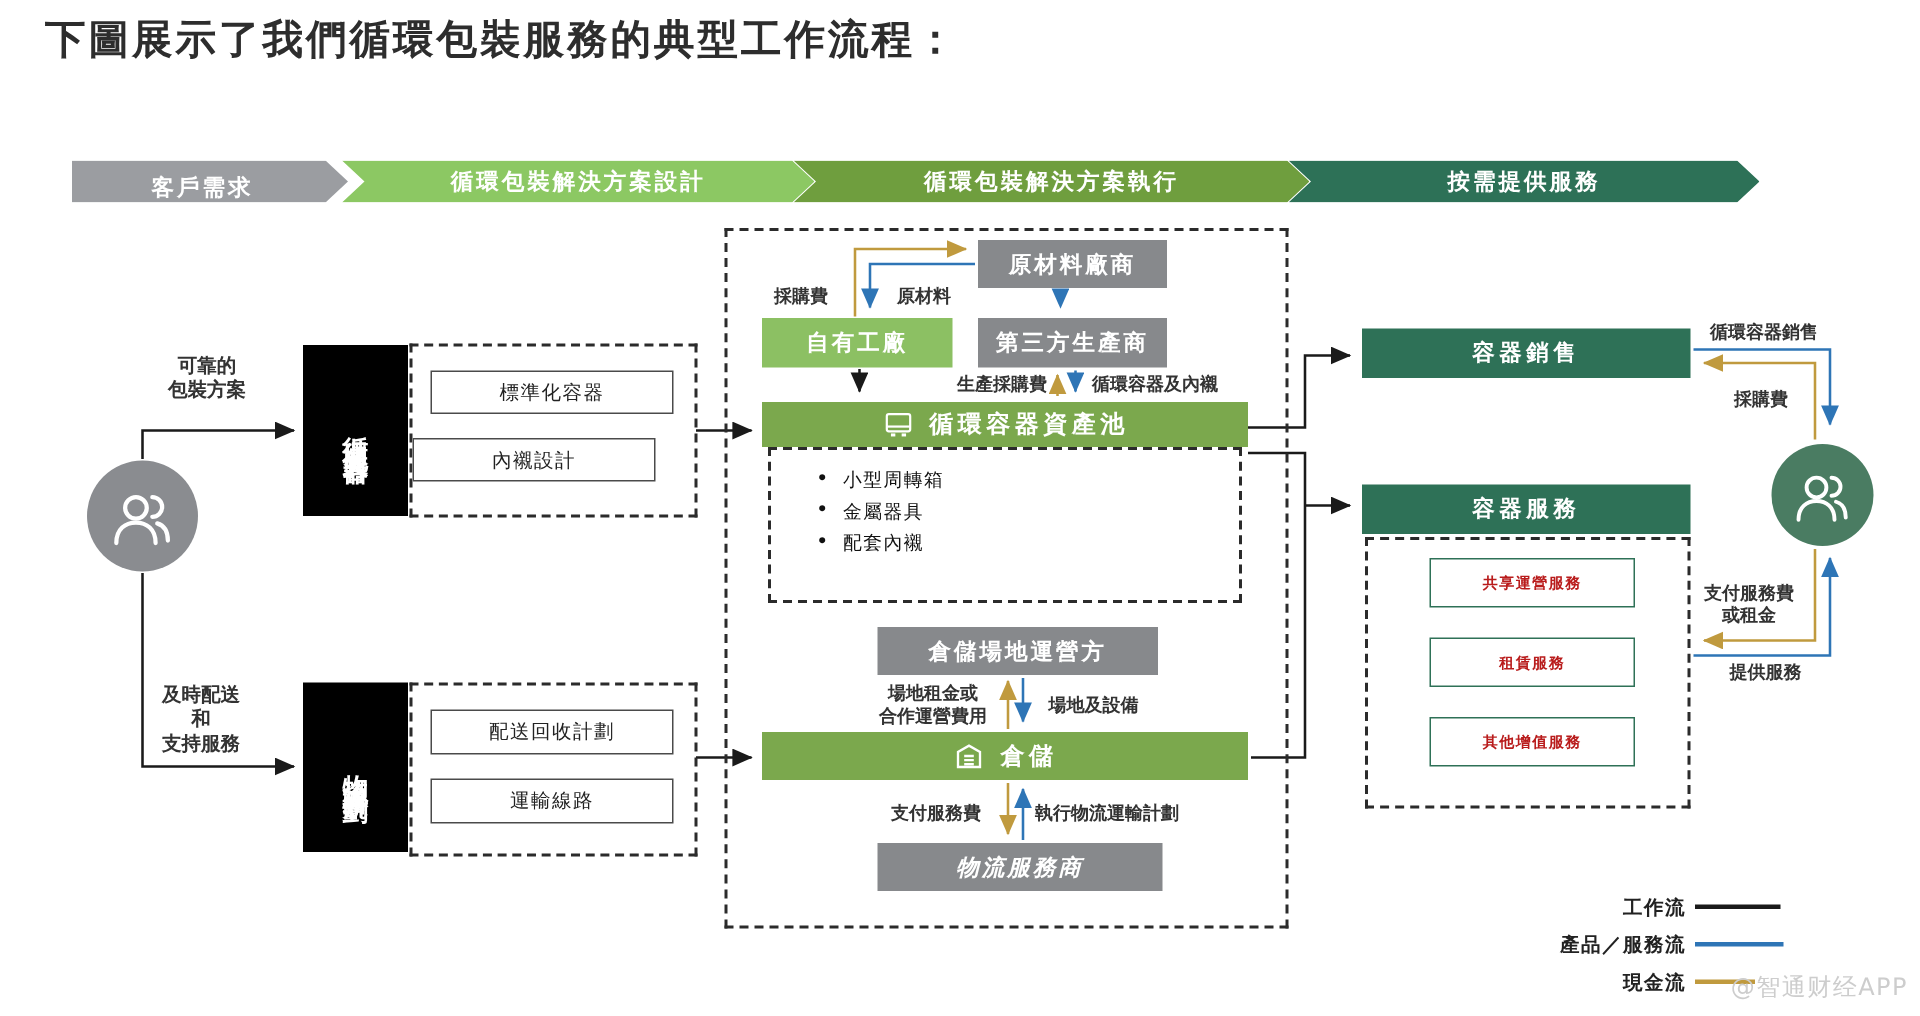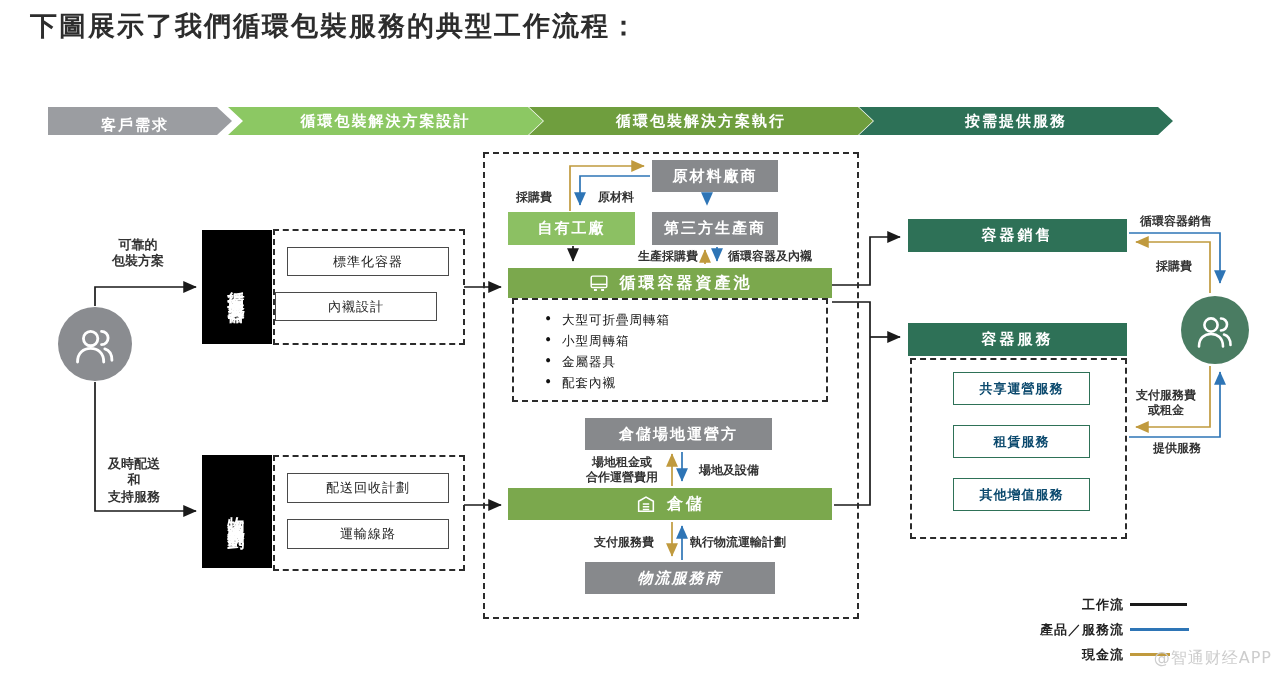--- a/index.html
+++ b/index.html
@@ -20,22 +20,22 @@
   .whitebox{background:#fff;border:1.5px solid #4a4a4a;display:flex;align-items:center;justify-content:center;
             font-size:13px;letter-spacing:1px;color:#222;}
   .graybox{background:#87898C;color:#fff;display:flex;align-items:center;justify-content:center;
            font-size:15px;font-weight:700;letter-spacing:2px;}
   .greenbar{background:#7BA84D;color:#fff;display:flex;align-items:center;justify-content:center;
             font-size:16px;font-weight:700;letter-spacing:3px;gap:10px;}
   .lightgreen{background:#8CC063;color:#fff;display:flex;align-items:center;justify-content:center;
             font-size:15px;font-weight:700;letter-spacing:2px;}
   .darkgreen{background:#2E7157;color:#fff;display:flex;align-items:center;justify-content:center;
             font-size:15px;font-weight:700;letter-spacing:3px;}
-  .servicebox{background:#fff;border:1.5px solid #2E7157;color:#0c4a6e;display:flex;align-items:center;
-            justify-content:center;font-size:13px;font-weight:700;letter-spacing:1px;}
+  .servicebox{background:#fff;border:1.5px solid #2E7157;color:#b91c1c;display:flex;align-items:center;
+            justify-content:center;font-size:10px;font-weight:700;letter-spacing:1px;}
   .flowlabel{font-size:12px;font-weight:600;color:#333;white-space:pre-line;line-height:1.25;text-align:center;}
   .circle{border-radius:50%;display:flex;align-items:center;justify-content:center;}
   
   .bullet{position:relative;padding-left:48px;font-size:12.5px;letter-spacing:1px;color:#111;height:21px;line-height:21px;}
   .bullet::before{content:"\2022";position:absolute;left:30px;font-size:14px;}
   
   .legendrow{display:flex;align-items:center;height:25px;}
   .legendrow .lab{width:88px;text-align:right;font-size:13px;font-weight:700;color:#222;letter-spacing:1px;}
   .lline{height:2.5px;margin-left:6px;}
   .ll-black{background:#1a1a1a;width:57px;}
@@ -153,21 +153,20 @@
     <svg width="22" height="22" viewBox="0 0 24 24" fill="none" stroke="#fff" stroke-width="1.6">
       <rect x="3.5" y="4.5" width="17" height="12.5" rx="1.5"></rect>
       <path d="M3.5 13.5 h17"></path>
       <rect x="6.5" y="18.5" width="3.2" height="2.2" fill="#fff" stroke="none"></rect>
       <rect x="14.3" y="18.5" width="3.2" height="2.2" fill="#fff" stroke="none"></rect>
     </svg>
     <span>循環容器資產池</span>
   </div>
   <div class="abs dashed" style="left:512px;top:298px;width:312px;height:100px;">
     <div style="padding-top:9px;">
-      <div class="bullet">大型可折疊周轉箱</div>
       <div class="bullet">小型周轉箱</div>
       <div class="bullet">金屬器具</div>
       <div class="bullet">配套內襯</div>
     </div>
   </div>
 
   <div class="abs graybox" style="left:585px;top:418px;width:187px;height:32px;">倉儲場地運營方</div>
   <div class="abs flowlabel" style="left:578px;top:455px;width:88px;">場地租金或
 合作運營費用</div>
   <div class="abs flowlabel" style="left:692px;top:463px;width:74px;">場地及設備</div>

